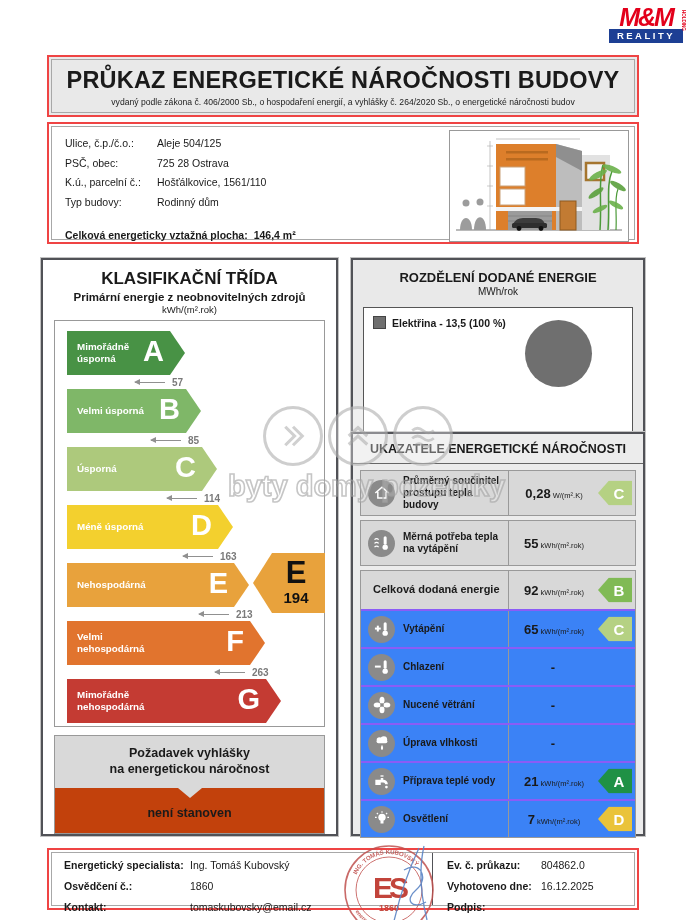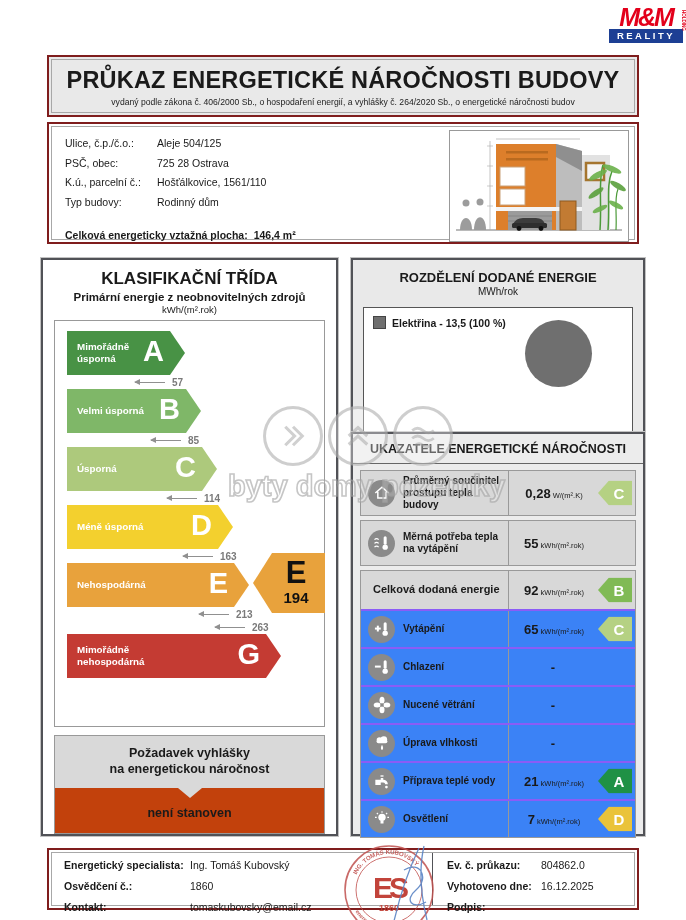--- a/index.html
+++ b/index.html
@@ -4,21 +4,21 @@
 <style>
   html,body{margin:0;padding:0;background:#fff;}
   #page{position:relative;width:686px;height:920px;margin:0 auto;background:#fff;overflow:hidden;
         font-family:"Liberation Sans",sans-serif;color:#1a1a1a;}
   
   .logo{position:absolute;top:6px;right:3px;width:74px;text-align:center;}
   .logo-mm{color:#e3001b;font-weight:bold;font-style:italic;font-size:25px;line-height:23px;letter-spacing:-2px;}
   .logo-bar{background:#1d3f94;color:#fff;font-size:9.5px;font-weight:bold;letter-spacing:2.5px;padding:1px 0 2px;}
   .logo-holding{position:absolute;right:-3px;top:4px;writing-mode:vertical-rl;font-size:4.5px;color:#e3001b;font-weight:bold;}
   
-  .dbl{position:absolute;border:2px solid #7f1d1d;box-sizing:border-box;}
+  .dbl{position:absolute;border:2px solid #ef4444;box-sizing:border-box;}
   .dbl::before{content:"";position:absolute;inset:2px;border:1px solid #a8a8a8;pointer-events:none;}
   
   .header{left:47px;top:55px;width:592px;height:62px;background:#e9e9e9;text-align:center;}
   .header h1{font-size:23.5px;margin:10px 0 3px;letter-spacing:.2px;}
   .header .sub{font-size:8.6px;color:#222;}
   
   .info{left:47px;top:122px;width:592px;height:122px;background:#fff;}
   .info-rows{position:absolute;left:16px;top:13px;font-size:10.5px;}
   .info-row{margin-bottom:7.5px;}
   .info-row .lb{display:inline-block;width:92px;font-weight:normal;}
@@ -206,20 +206,24 @@
           <span>163</span>
         </div>
       <div class="bar w-e" style="background-color: rgb(232, 162, 60);">
         <span class="bar-label">Nehospodárná</span>
         <span class="bar-letter">E</span>
       </div>
       <div class="th m-e">
           <span class="th-line"></span>
           <span>213</span>
         </div>
+      <div class="bar w-f" style="background-color: rgb(225, 116, 46);">
+        <span class="bar-label">Velmi nehospodárná</span>
+        <span class="bar-letter">F</span>
+      </div>
       <div class="th m-f">
           <span class="th-line"></span>
           <span>263</span>
         </div>
       <div class="bar w-g" style="background-color: rgb(196, 59, 51);">
         <span class="bar-label">Mimořádně nehospodárná</span>
         <span class="bar-letter">G</span>
       </div>
 
       <div class="rating-arrow">

